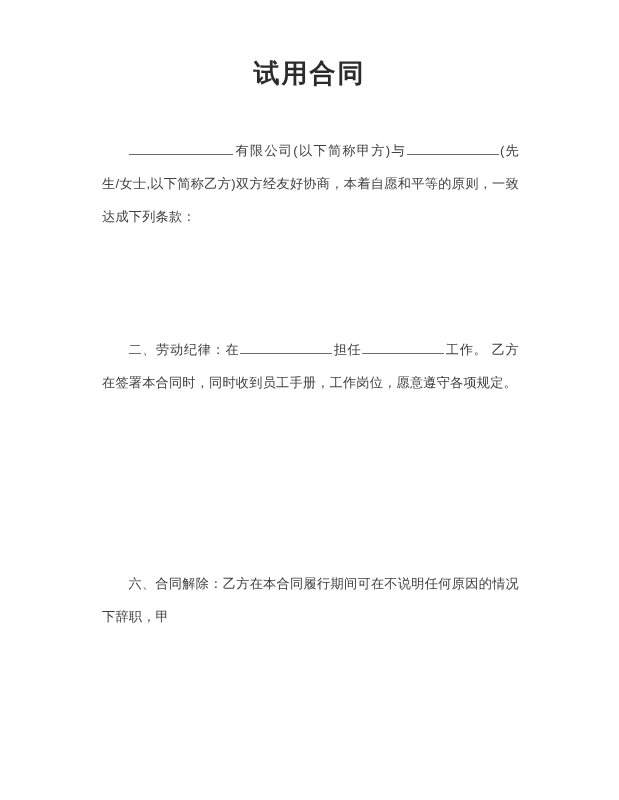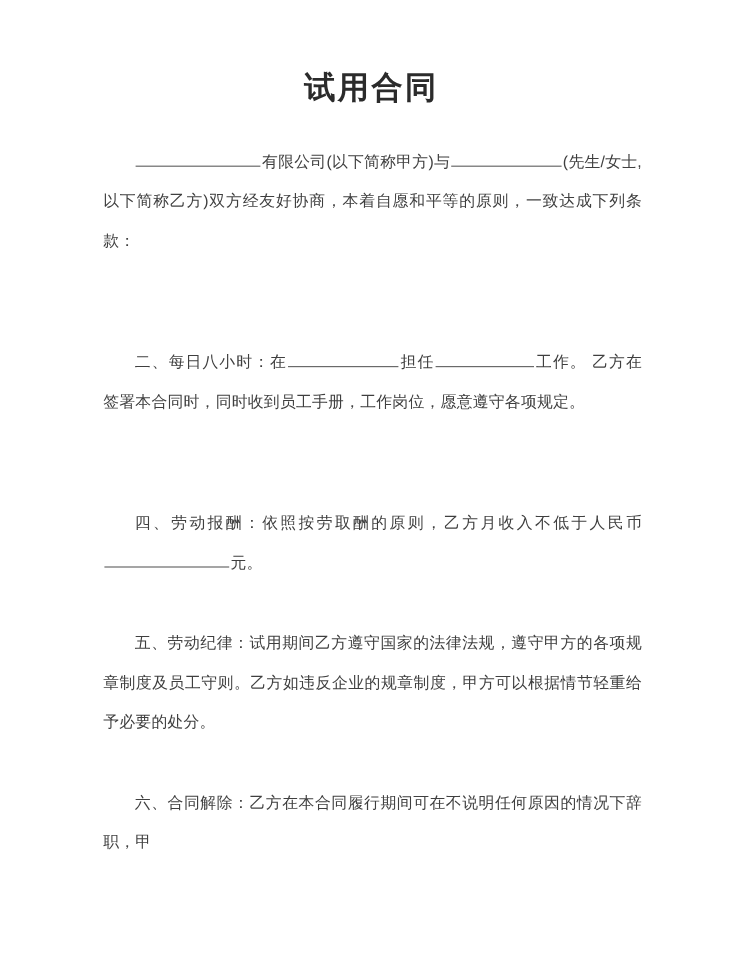--- a/index.html
+++ b/index.html
@@ -37,21 +37,21 @@
     left: 86px;
     top: 118px;
     width: 449px;
   }
   .para {
     font-size: 13.2px;
     line-height: 33px;
     color: #3f3f3f;
     text-align: justify;
     text-justify: inter-ideograph;
-    margin: 0;
+    margin: 16px;
     letter-spacing: 0.2px;
   }
   .para.indent {
     text-indent: 2em;
   }
   .gap-lg { height: 34px; }
   .blank {
     display: inline-block;
     border-bottom: 1px solid #6a6a6a;
     vertical-align: baseline;
@@ -83,37 +83,31 @@
     <p class="para indent">
       <span class="blank b-xxl"></span><span>有限公司(以下简称甲方)与</span><span class="blank b-xl"></span><span>(先生/女士,以下简称乙方)双方经友好协商，本着自愿和平等的原则，一致达成下列条款：</span>
     </p>
 
     <div class="gap-lg"></div>
 
 
     <div class="gap-lg"></div>
 
     <p class="para indent">
-      <span>二、</span><span>每日八小时：</span><span>在</span><span class="blank b-xl"></span><span>担任</span><span class="blank b-lg"></span><span>工作。 乙方在签署本合同时，同时收到员工手册，工作岗位，愿意遵守各项规定。</span>
+      <span>二、</span><span>劳动纪律：</span><span>在</span><span class="blank b-xl"></span><span>担任</span><span class="blank b-lg"></span><span>工作。 乙方在签署本合同时，同时收到员工手册，工作岗位，愿意遵守各项规定。</span>
     </p>
 
     <div class="gap-lg"></div>
 
 
     <div class="gap-lg"></div>
 
-    <p class="para indent">
-      <span>四、</span><span>劳动报酬：</span><span>依照按劳取酬的原则，乙方月收入不低于人民币</span><span class="blank b-xxl"></span><span>元。</span>
-    </p>
 
     <div class="gap-lg"></div>
 
-    <p class="para indent">
-      <span>五、</span><span>劳动纪律：</span><span>试用期间乙方遵守国家的法律法规，遵守甲方的各项规章制度及员工守则。乙方如违反企业的规章制度，甲方可以根据情节轻重给予必要的处分。</span>
-    </p>
 
     <div class="gap-lg"></div>
 
     <p class="para indent">
       <span>六、</span><span>合同解除：</span><span>乙方在本合同履行期间可在不说明任何原因的情况下辞职，甲</span>
     </p>
 
   </div>
 
   <div class="clip-bottom"></div>

